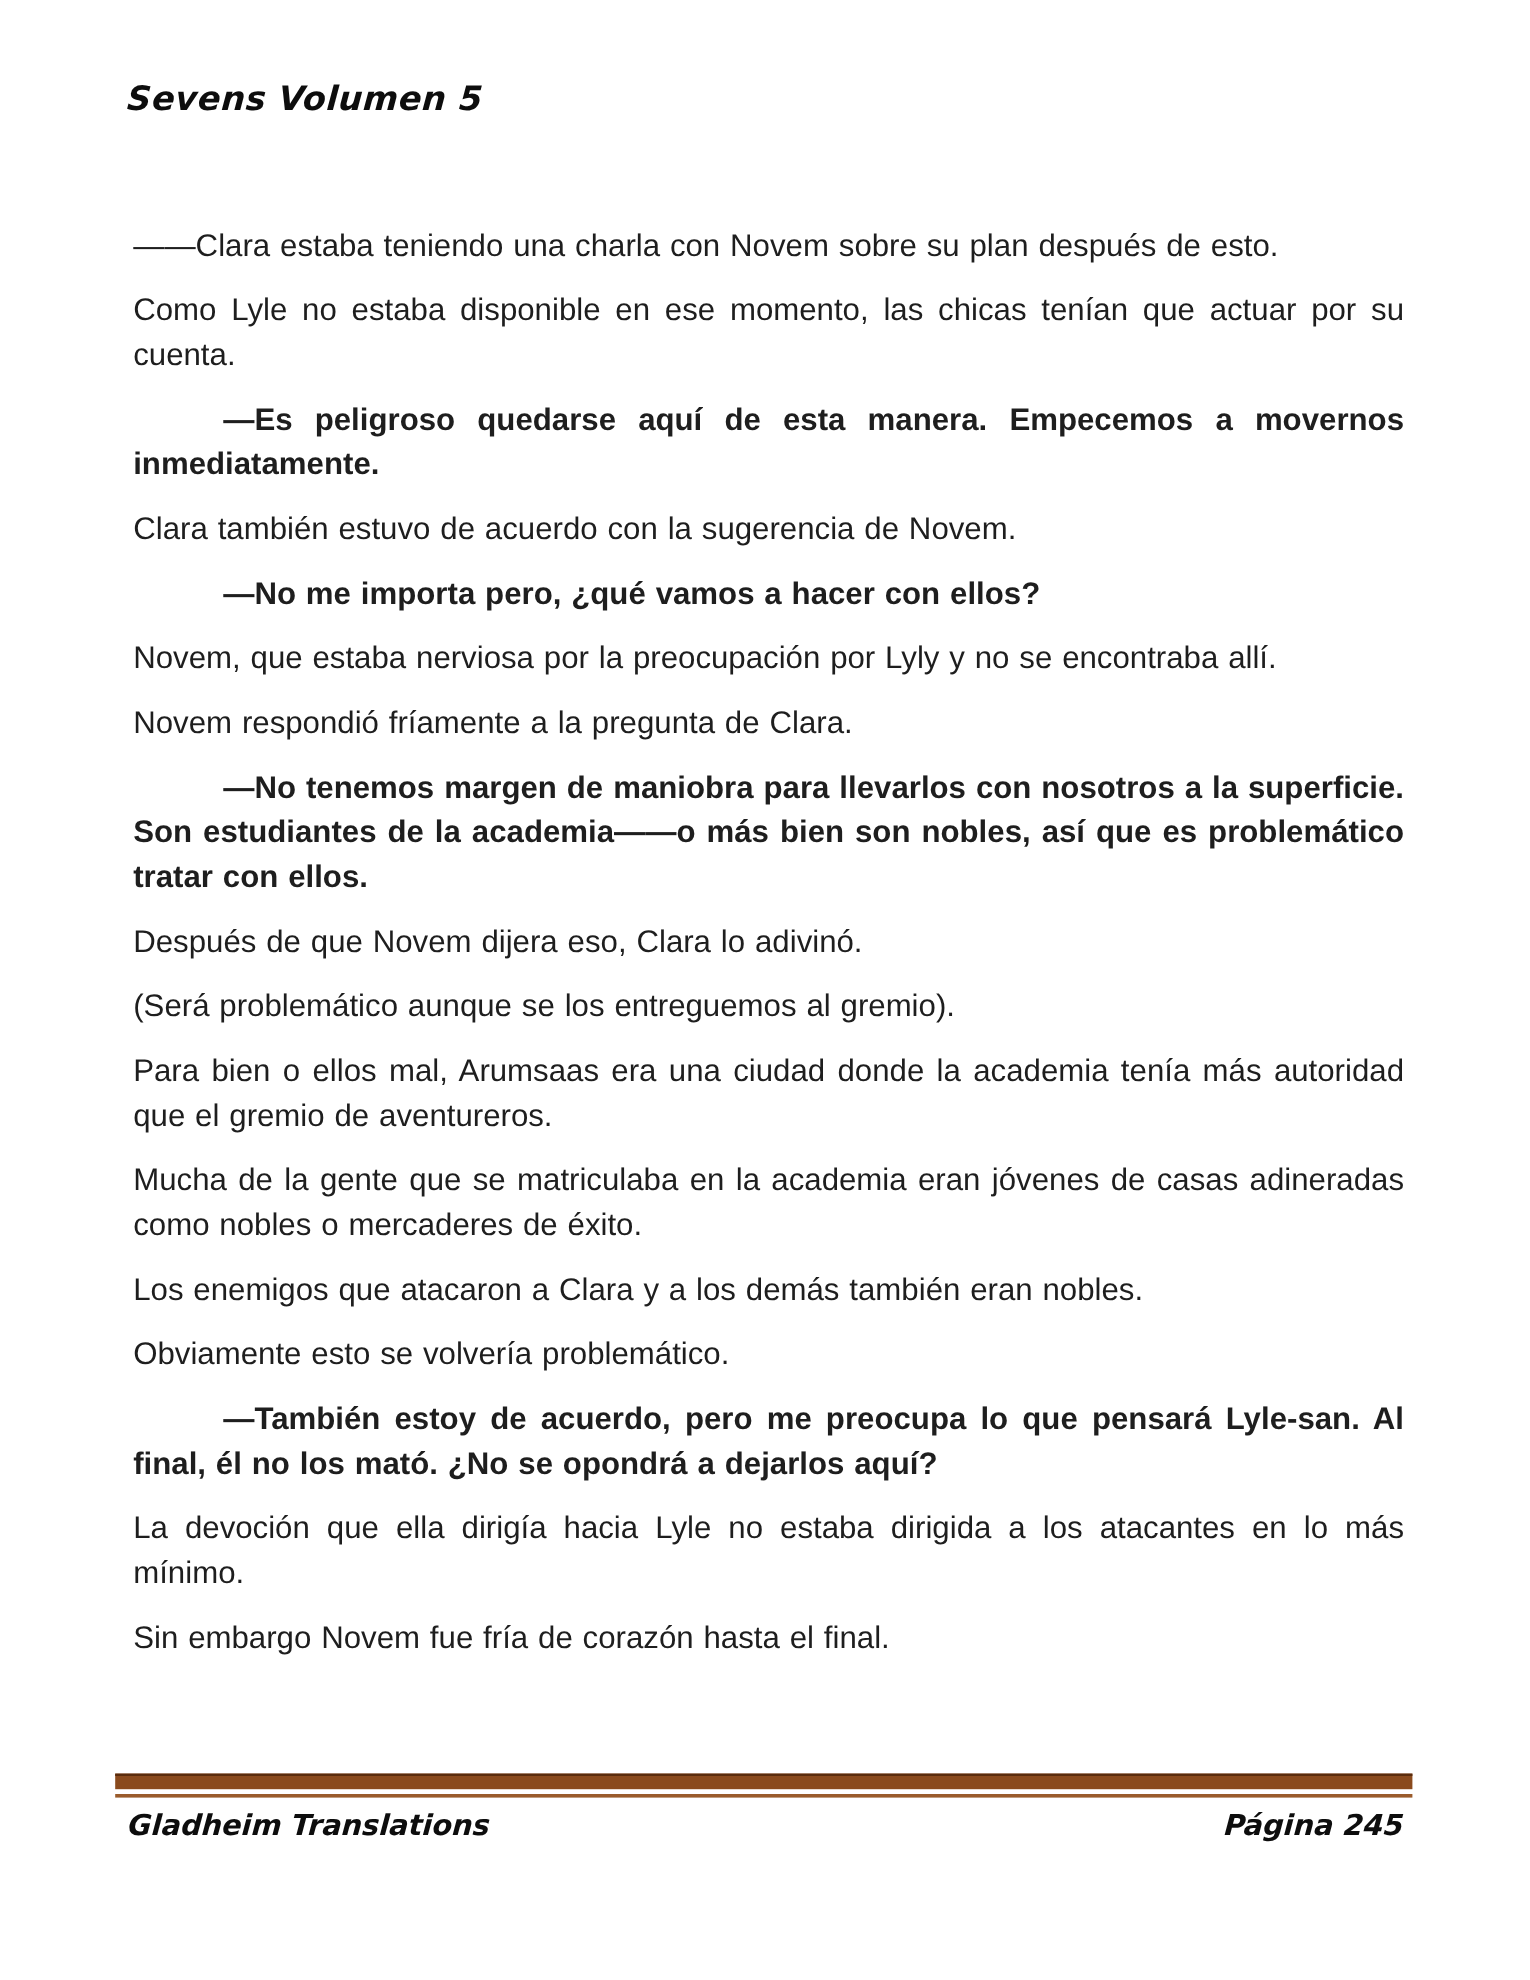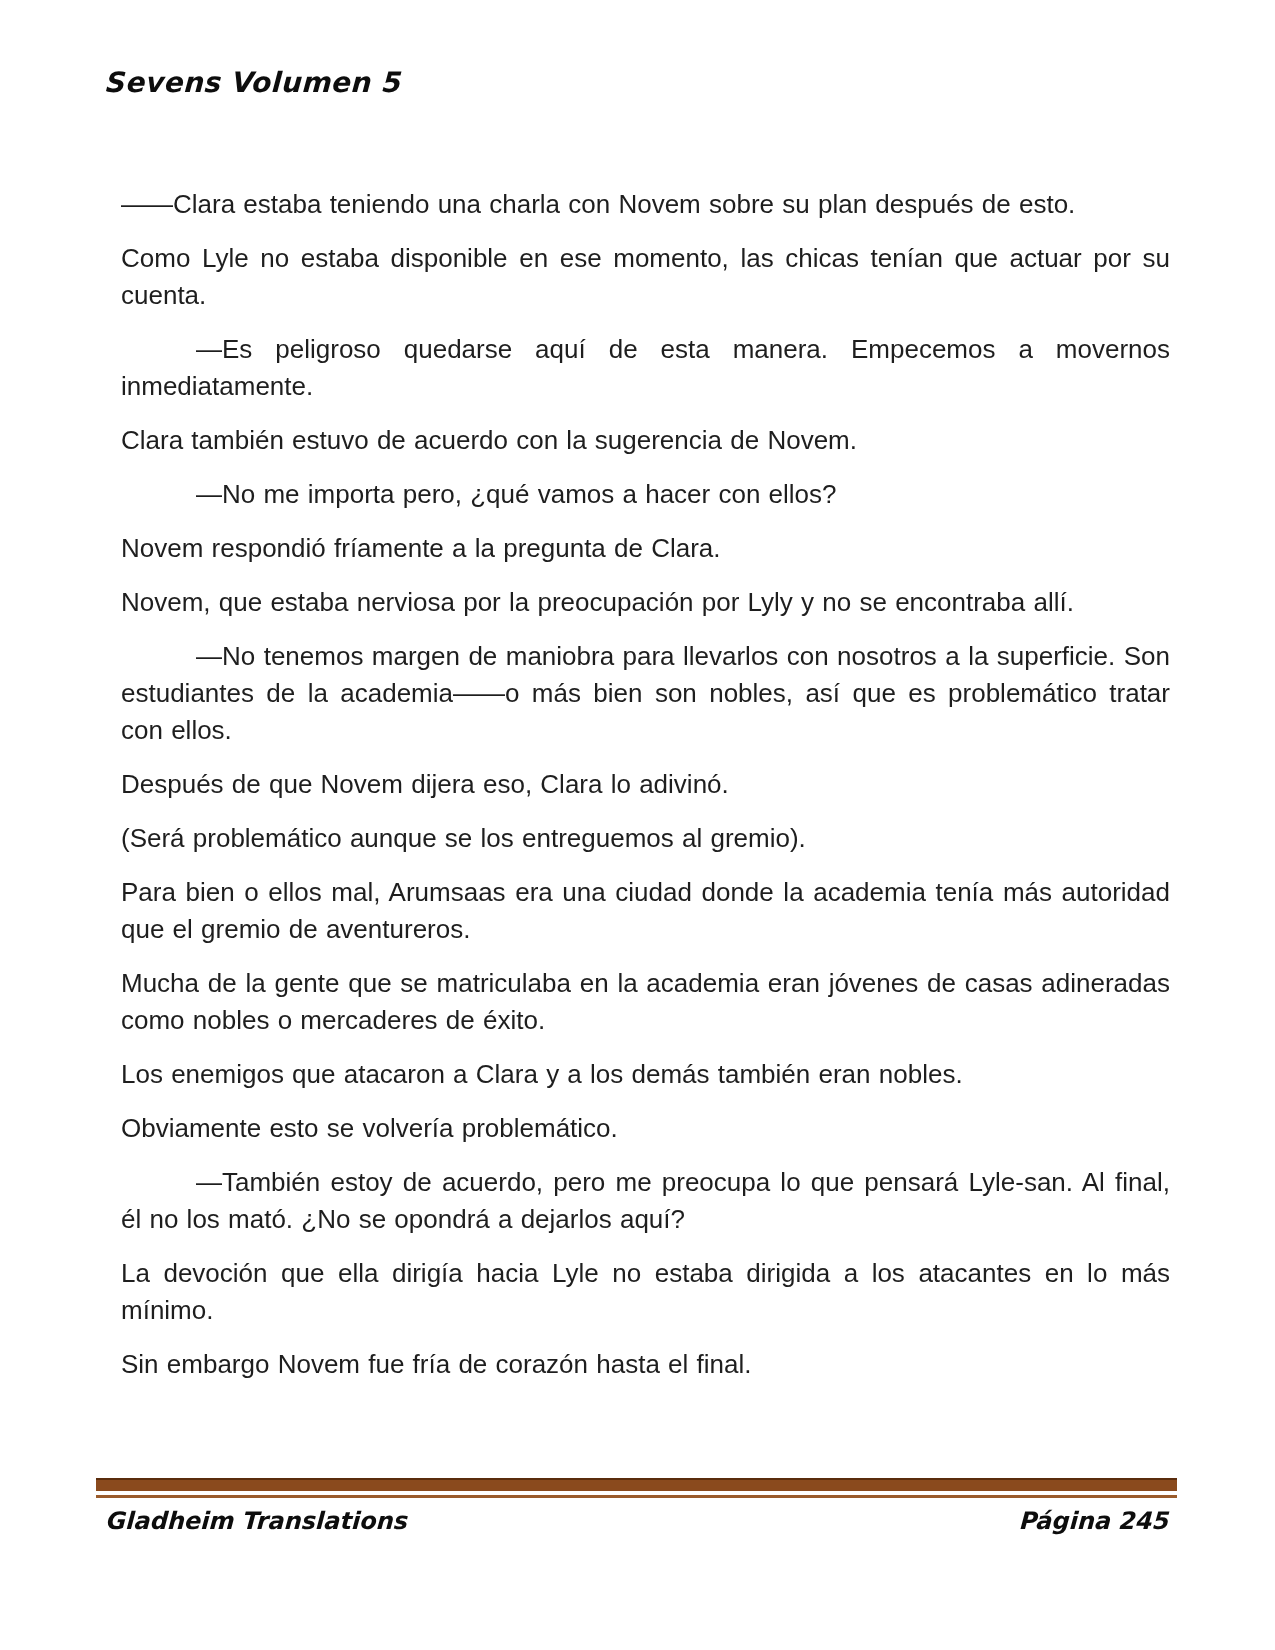--- a/index.html
+++ b/index.html
@@ -28,29 +28,30 @@
     transform: skewX(-4deg);
     transform-origin: left bottom;
   }
   .doc-body {
     position: absolute;
     left: 105px;
     right: 105px;
     top: 186px;
   }
   .doc-body p {
-    margin: 0 0 17px 16px;
+    margin: 0 0 17px 6px;
     font-size: 26px;
     line-height: 37px;
     text-align: justify;
     color: #1e1e1e;
     word-spacing: 1px;
   }
   .doc-body p.dialogue {
     text-indent: 75px;
+    font-weight: bold;
   }
   .page-footer {
     position: absolute;
     left: 96px;
     right: 98px;
     top: 1478px;
   }
   .footer-rule-thick {
     height: 11px;
     background: #8a4a1d;
@@ -82,22 +83,22 @@
 <div class="page">
 
   <div class="page-header">Sevens Volumen 5</div>
 
   <div class="doc-body">
     <p>——Clara estaba teniendo una charla con Novem sobre su plan después de esto.</p>
     <p>Como Lyle no estaba disponible en ese momento, las chicas tenían que actuar por su cuenta.</p>
     <p class="dialogue">—Es peligroso quedarse aquí de esta manera. Empecemos a movernos inmediatamente.</p>
     <p>Clara también estuvo de acuerdo con la sugerencia de Novem.</p>
     <p class="dialogue">—No me importa pero, ¿qué vamos a hacer con ellos?</p>
+    <p>Novem, que estaba nerviosa por la preocupación por Lyly y no se encontraba allí.</p>
     <p>Novem respondió fríamente a la pregunta de Clara.</p>
-    <p>Novem, que estaba nerviosa por la preocupación por Lyly y no se encontraba allí.</p>
     <p class="dialogue">—No tenemos margen de maniobra para llevarlos con nosotros a la superficie. Son estudiantes de la academia——o más bien son nobles, así que es problemático tratar con ellos.</p>
     <p>Después de que Novem dijera eso, Clara lo adivinó.</p>
     <p>(Será problemático aunque se los entreguemos al gremio).</p>
     <p>Para bien o ellos mal, Arumsaas era una ciudad donde la academia tenía más autoridad que el gremio de aventureros.</p>
     <p>Mucha de la gente que se matriculaba en la academia eran jóvenes de casas adineradas como nobles o mercaderes de éxito.</p>
     <p>Los enemigos que atacaron a Clara y a los demás también eran nobles.</p>
     <p>Obviamente esto se volvería problemático.</p>
     <p class="dialogue">—También estoy de acuerdo, pero me preocupa lo que pensará Lyle-san. Al final, él no los mató. ¿No se opondrá a dejarlos aquí?</p>
     <p>La devoción que ella dirigía hacia Lyle no estaba dirigida a los atacantes en lo más mínimo.</p>
     <p>Sin embargo Novem fue fría de corazón hasta el final.</p>

